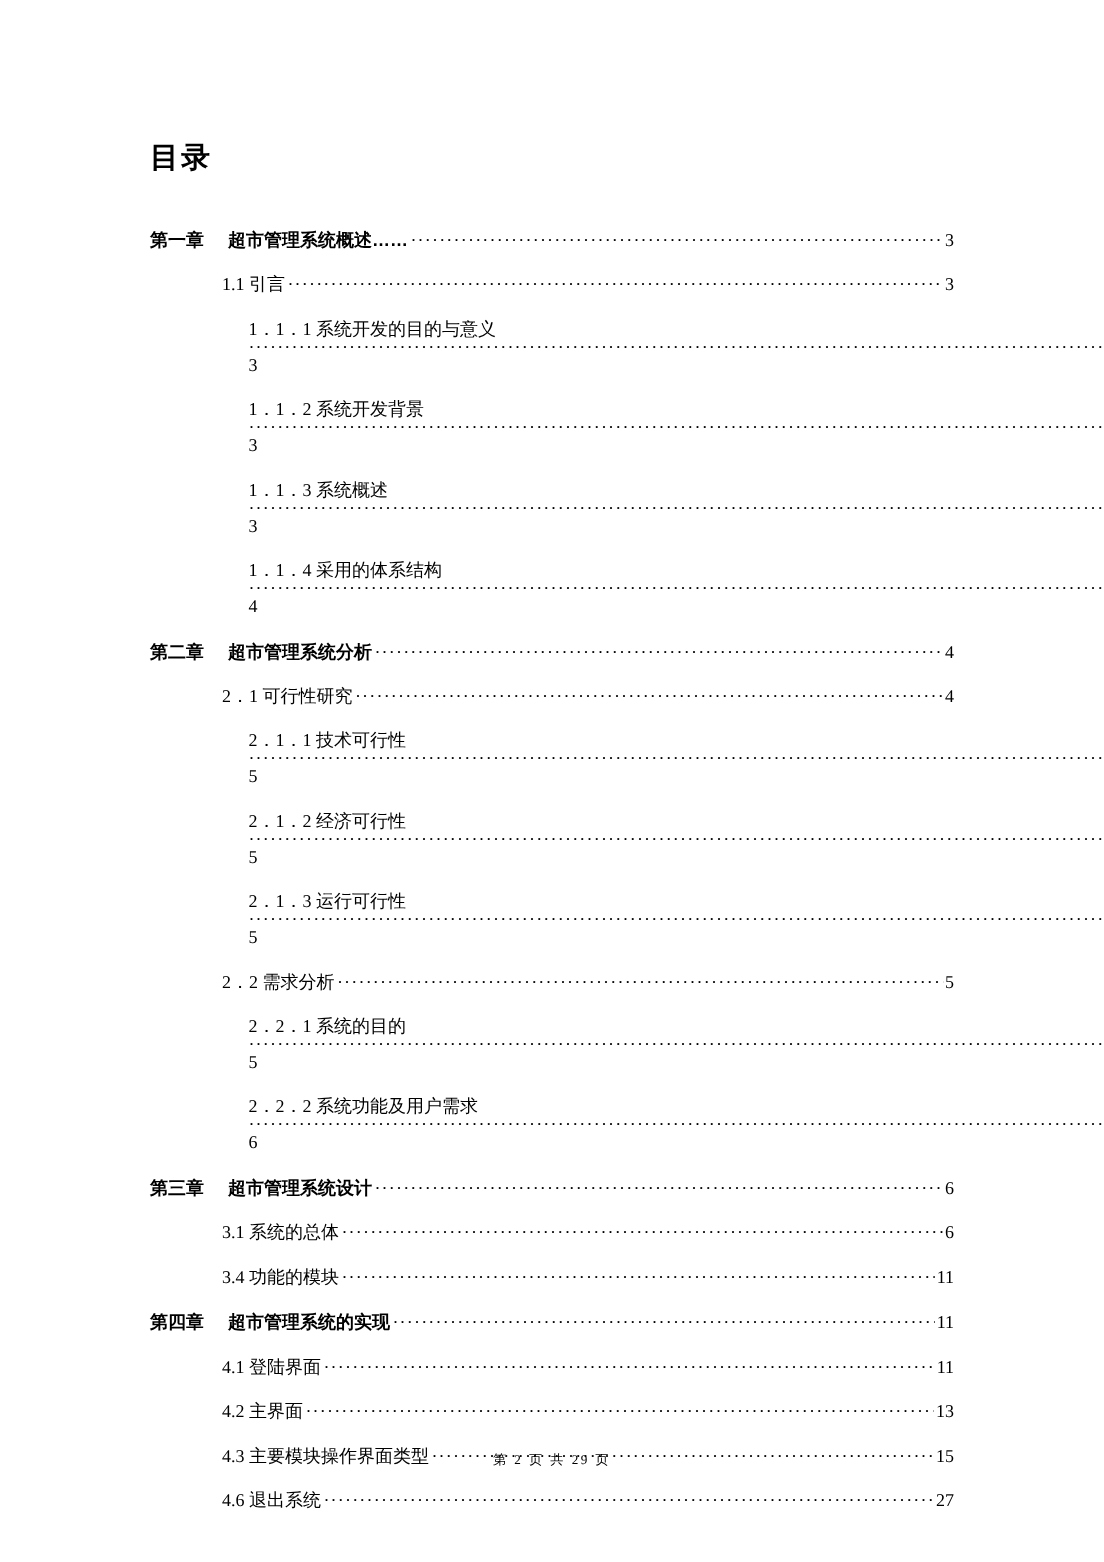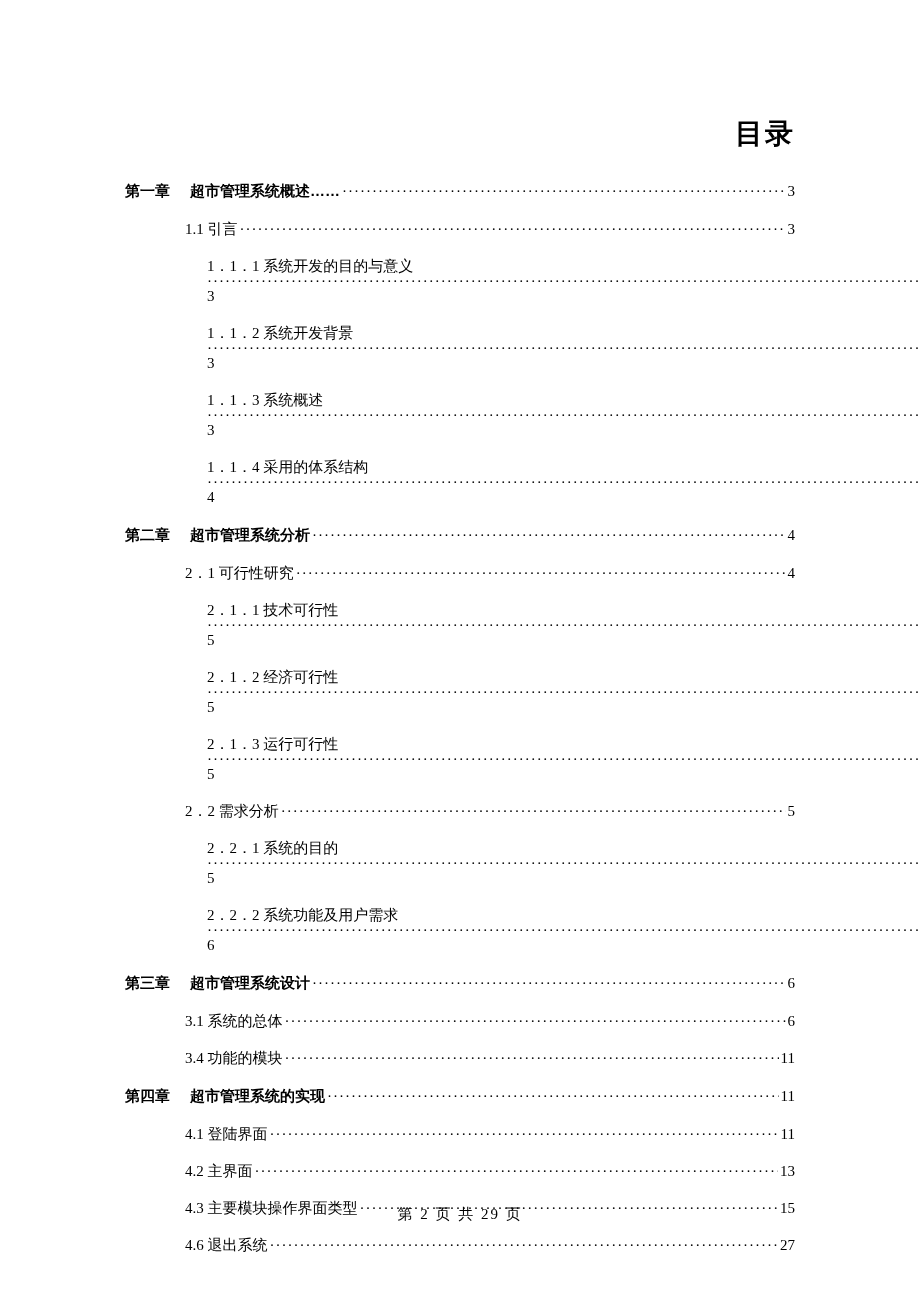--- a/index.html
+++ b/index.html
@@ -12,25 +12,25 @@
       font-family: "SimSun", "宋体", serif;
       width: 920px;
       height: 1302px;
       position: relative;
       color: #000;
     }
     .page-content {
       padding: 115px 125px 0 125px;
     }
     .title {
-      text-align: right;
-      font-size: 28px;
+      text-align: left;
+      font-size: 24px;
       font-weight: bold;
       font-family: "SimHei", "黑体", sans-serif;
-      margin-bottom: 30px;
+      margin-bottom: 46px;
       letter-spacing: 2px;
     }
     .toc-row {
       display: flex;
       align-items: baseline;
       font-size: 15px;
       line-height: 1;
       margin-bottom: 22px;
       white-space: nowrap;
     }
@@ -39,21 +39,21 @@
     .label {
       font-family: "SimSun", "宋体", serif;
     }
     .chapter-label {
       font-weight: bold;
       font-family: "SimHei", "黑体", sans-serif;
       margin-left: 14px;
     }
     .chapter-prefix {
       font-weight: bold;
-      font-family: Liberation Mono, monospace;
+      font-family: Liberation Serif, serif;
       margin-right: 6px;
     }
     .leader {
       flex: 1;
       overflow: hidden;
       letter-spacing: 1px;
       color: #000;
       font-size: 15px;
       margin: 0 2px;
     }
@@ -65,21 +65,21 @@
     }
     .spacer-row {
       height: 38px;
     }
     .footer {
       position: absolute;
       bottom: 78px;
       left: 0;
       right: 0;
       text-align: center;
-      font-size: 15px;
+      font-size: 11px;
       font-family: "SimSun", "宋体", serif;
       letter-spacing: 2px;
     }
   </style>
 </head>
 <body>
 
 <div class="page-content">
   <div class="title">目录</div>
   <div id="toc-container">

